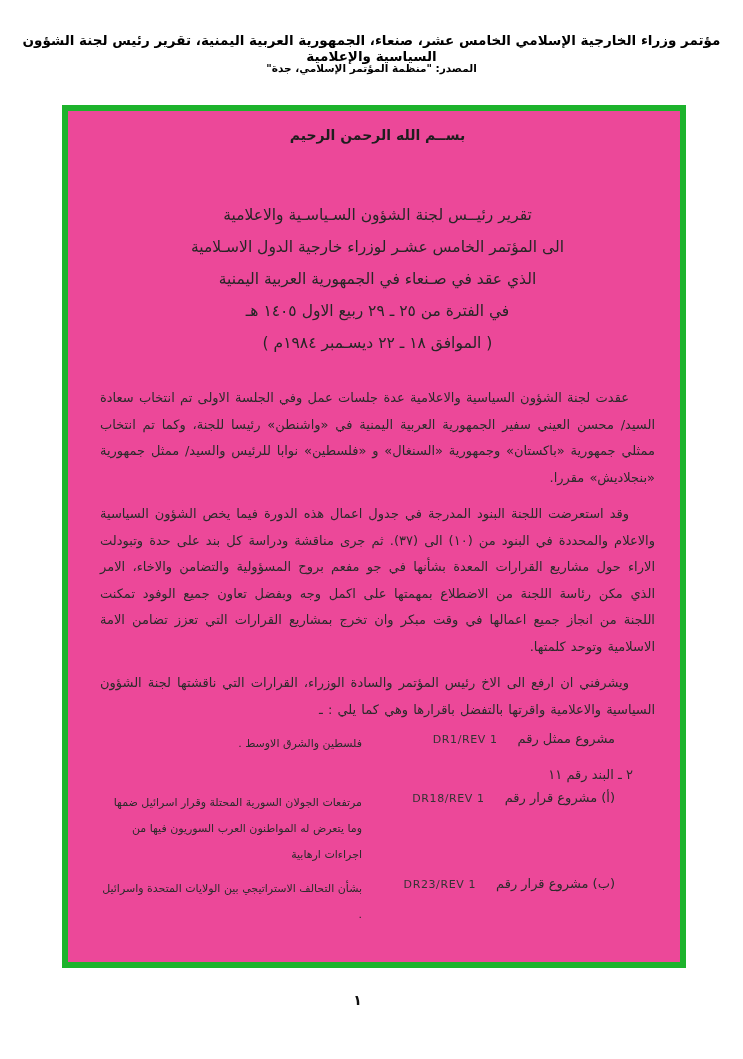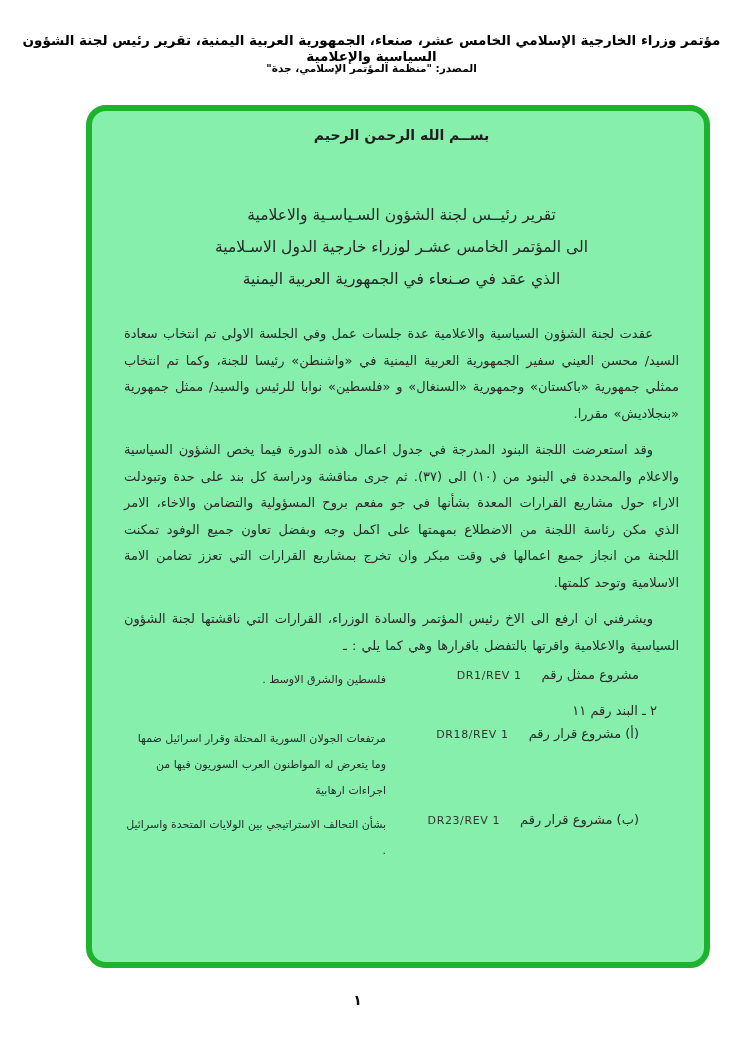--- a/index.html
+++ b/index.html
@@ -38,23 +38,22 @@
     font-weight: bold;
     font-size: 10.5px;
     color: #000;
   }
   
   .frame {
     position: absolute;
     left: 62px; top: 105px;
     width: 612px; height: 851px;
     border: 6px solid #1db32c;
-    border-radius: 20px;
-    background: #86efac;
-    margin-left: 24px;
+    border-radius: 0;
+    background: #ec4899;
   }
   .doc-content {
     position: relative;
     direction: rtl;
     padding: 0 25px 0 32px;
     color: #2b2b2b;
   }
   .bismillah {
     margin-top: 16px;
     text-align: center;
@@ -138,20 +137,22 @@
 
   <div class="frame">
     <div class="doc-content">
 
       <div class="bismillah">بســم الله الرحمن الرحيم</div>
 
       <div class="title-block">
         <div>تقرير رئيــس لجنة الشؤون السـياسـية والاعلامية</div>
         <div>الى المؤتمر الخامس عشـر لوزراء خارجية الدول الاسـلامية</div>
         <div>الذي عقد في صـنعاء في الجمهورية العربية اليمنية</div>
+        <div>في الفترة من ٢٥ ـ ٢٩ ربيع الاول ١٤٠٥ هـ</div>
+        <div>( الموافق ١٨ ـ ٢٢ ديسـمبر ١٩٨٤م )</div>
       </div>
 
       <p class="para p1">عقدت لجنة الشؤون السياسية والاعلامية عدة جلسات عمل وفي الجلسة الاولى تم انتخاب سعادة السيد/ محسن العيني سفير الجمهورية العربية اليمنية في «واشنطن» رئيسا للجنة، وكما تم انتخاب ممثلي جمهورية «باكستان» وجمهورية «السنغال» و «فلسطين» نوابا للرئيس والسيد/ ممثل جمهورية «بنجلاديش» مقررا.</p>
 
       <p class="para p2">وقد استعرضت اللجنة البنود المدرجة في جدول اعمال هذه الدورة فيما يخص الشؤون السياسية والاعلام والمحددة في البنود من (١٠) الى (٣٧). ثم جرى مناقشة ودراسة كل بند على حدة وتبودلت الاراء حول مشاريع القرارات المعدة بشأنها في جو مفعم بروح المسؤولية والتضامن والاخاء، الامر الذي مكن رئاسة اللجنة من الاضطلاع بمهمتها على اكمل وجه وبفضل تعاون جميع الوفود تمكنت اللجنة من انجاز جميع اعمالها في وقت مبكر وان تخرج بمشاريع القرارات التي تعزز تضامن الامة الاسلامية وتوحد كلمتها.</p>
 
       <p class="para p3">ويشرفني ان ارفع الى الاخ رئيس المؤتمر والسادة الوزراء، القرارات التي ناقشتها لجنة الشؤون السياسية والاعلامية واقرتها بالتفضل باقرارها وهي كما يلي : ـ</p>
 
 
       <div class="item-row">

